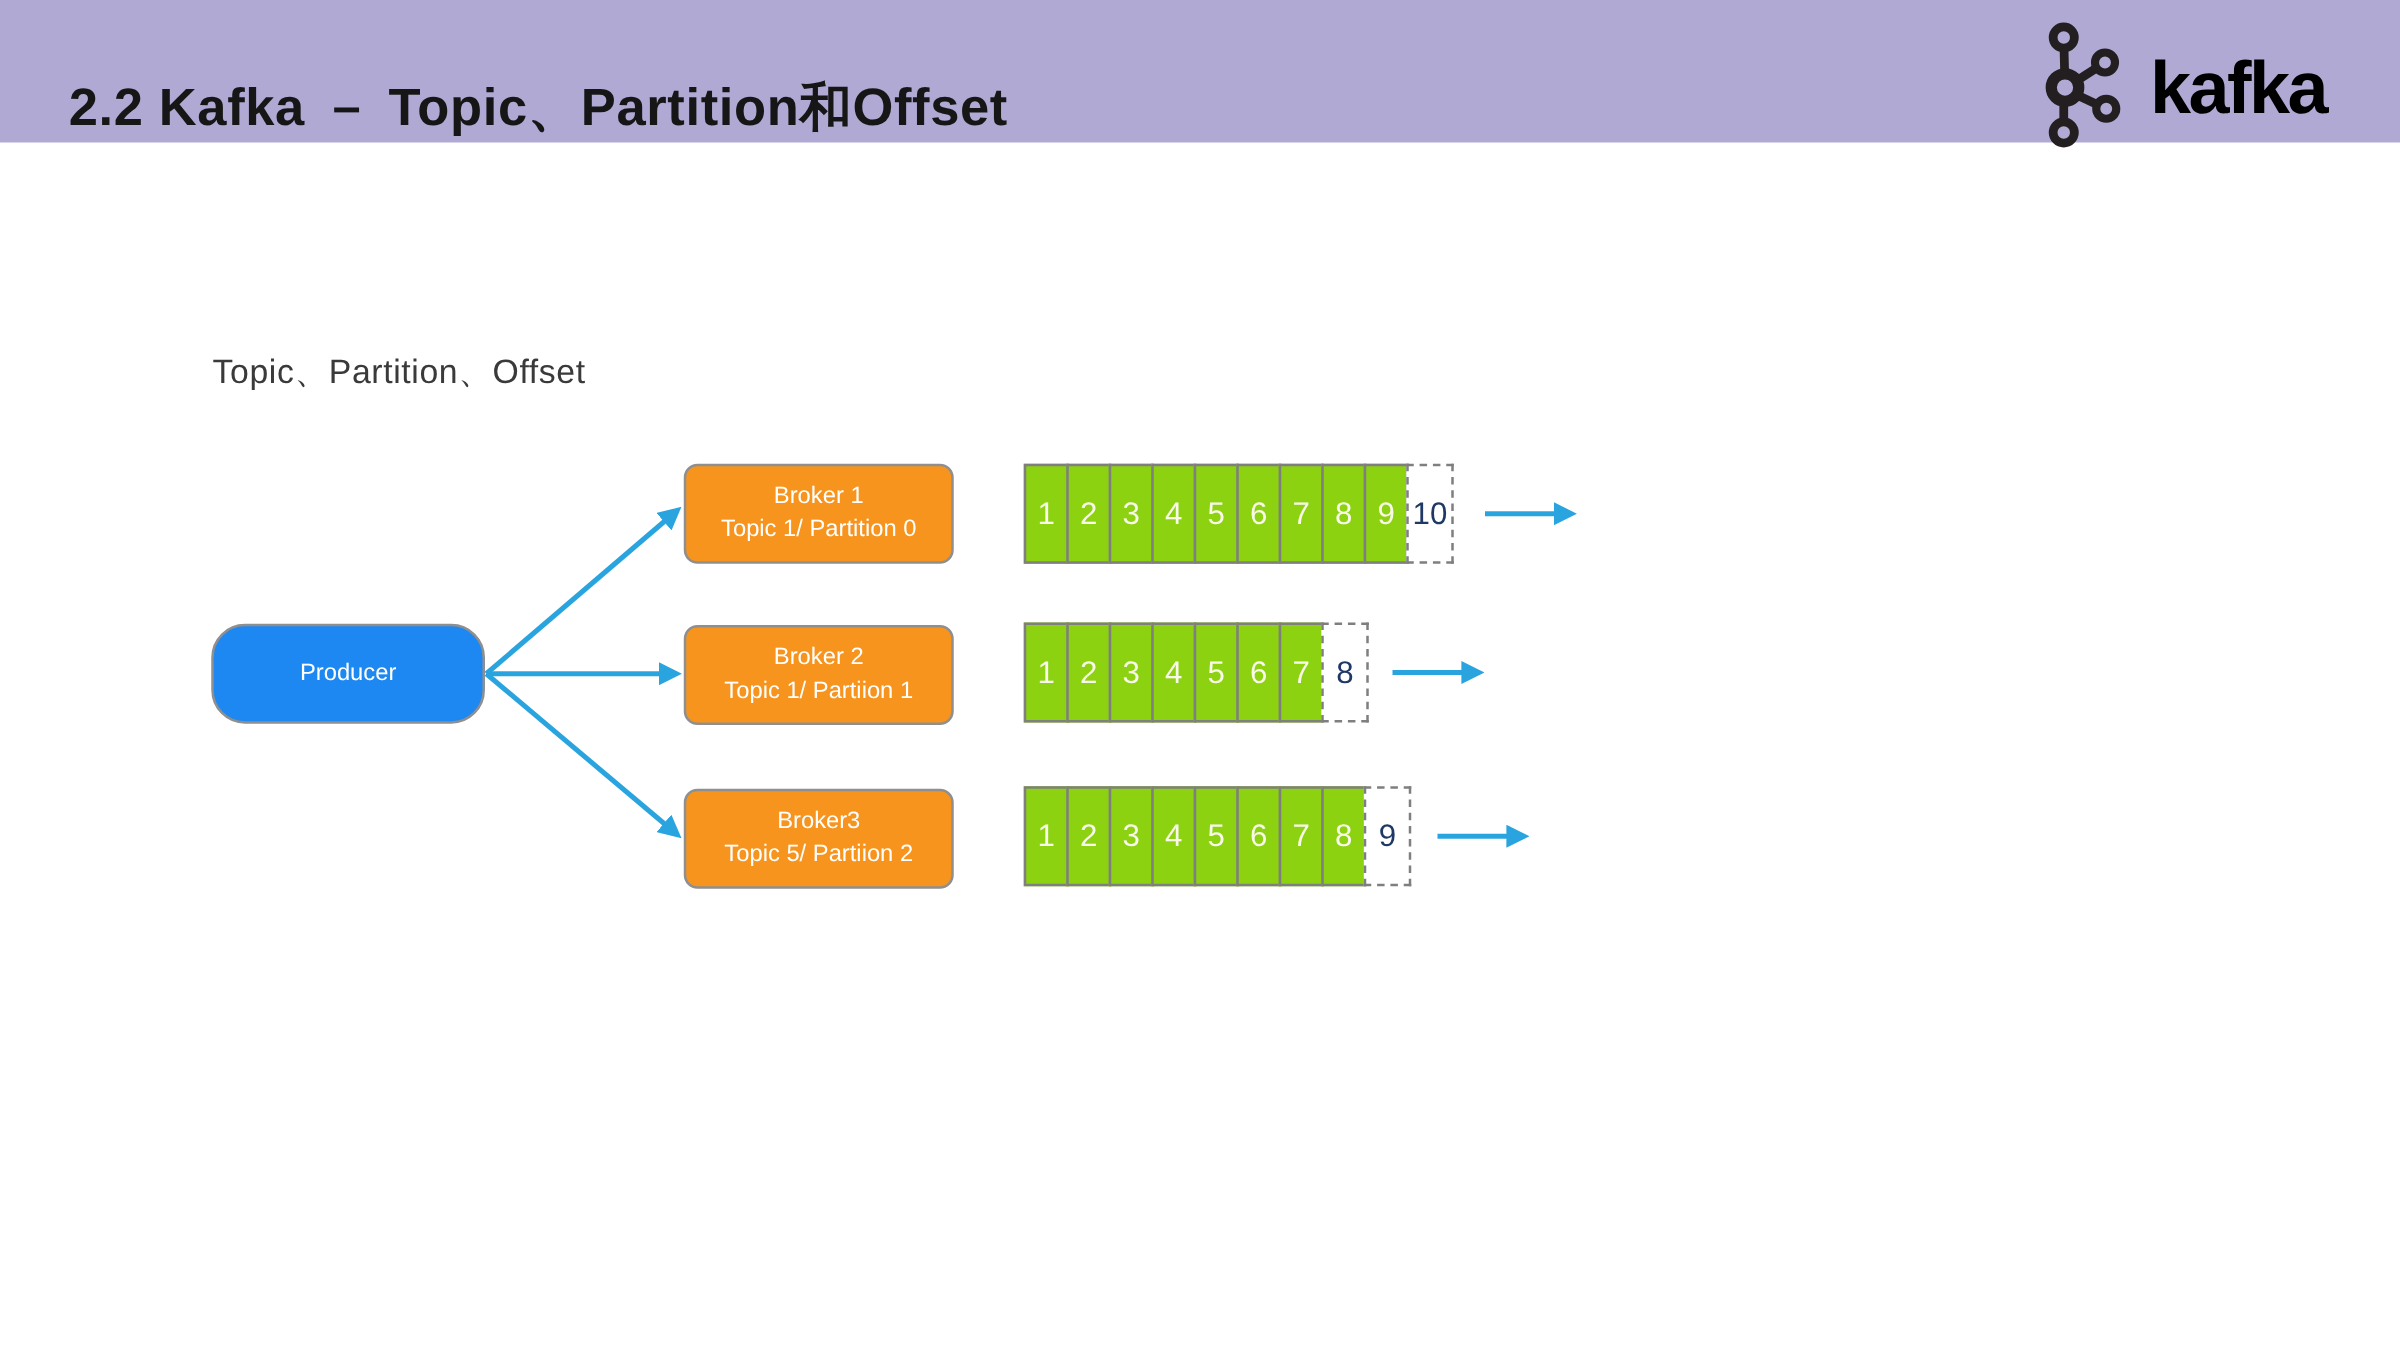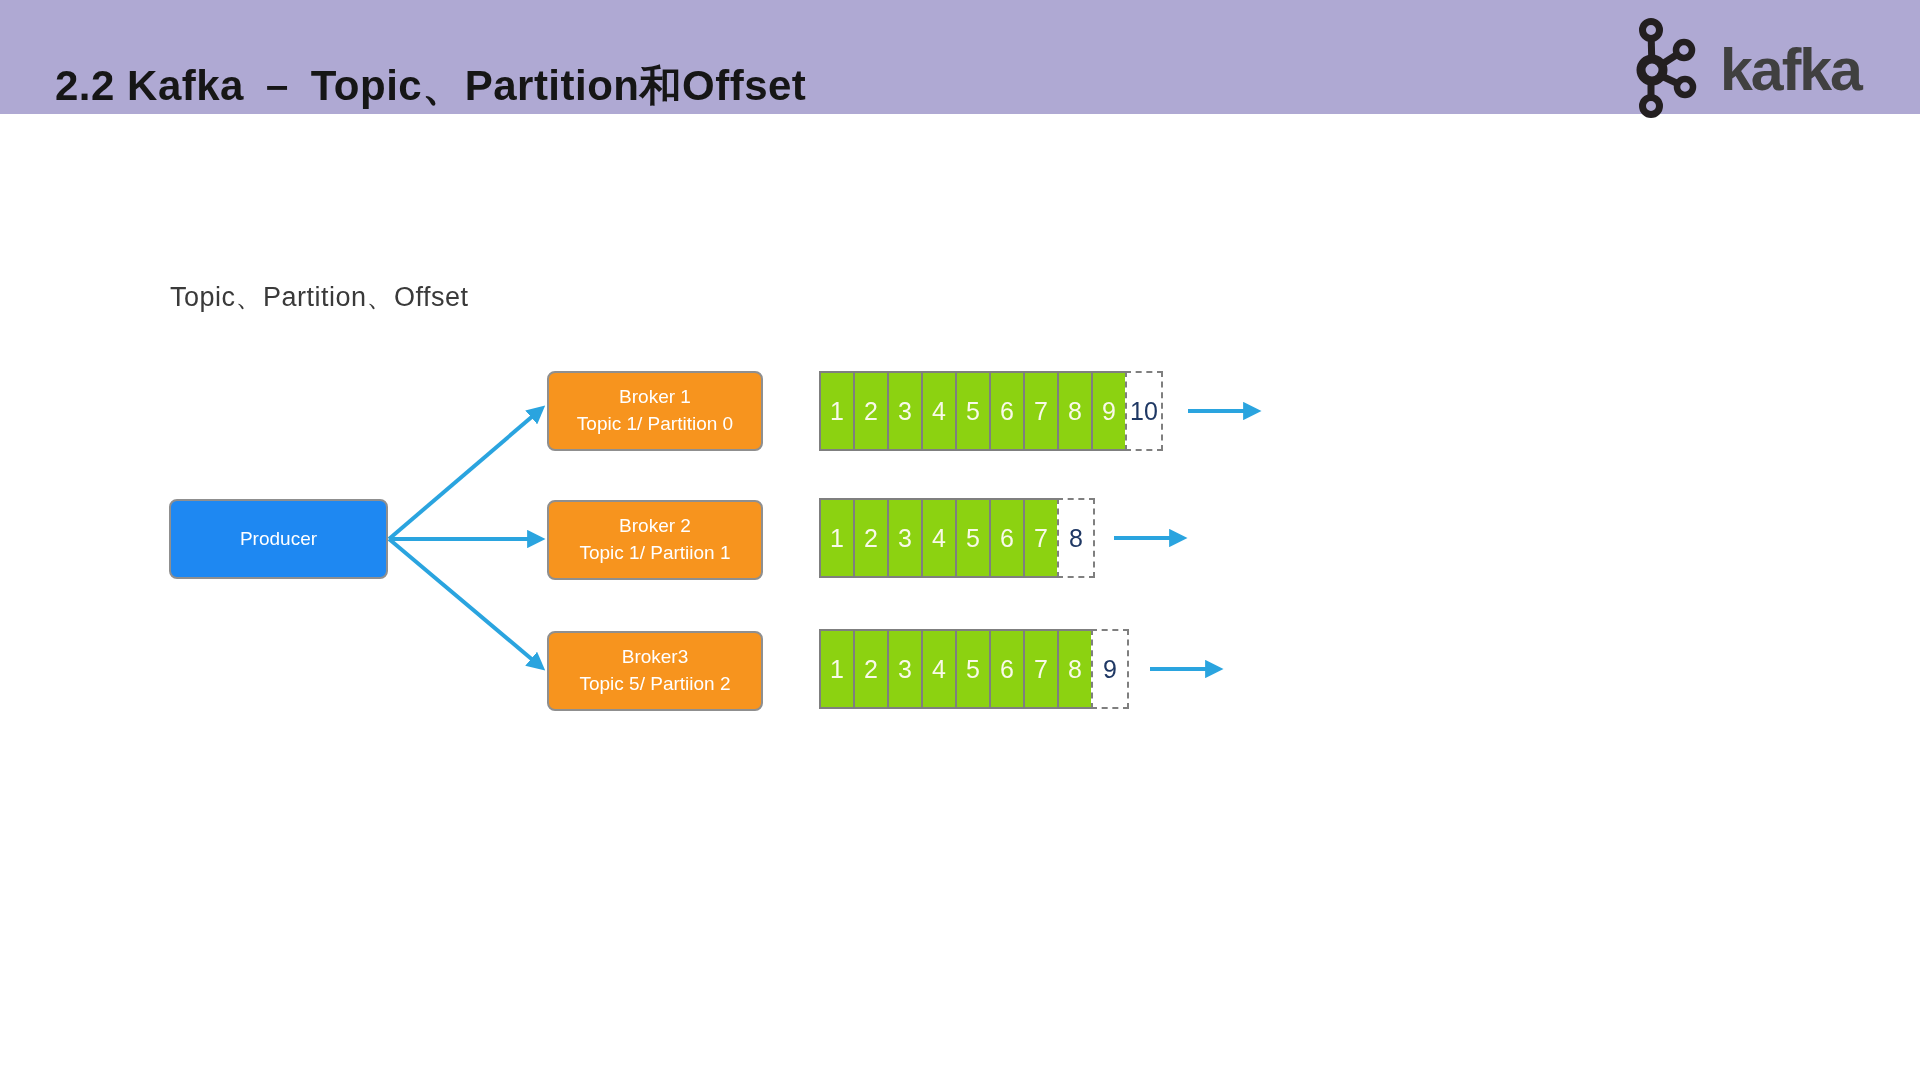--- a/index.html
+++ b/index.html
@@ -14,35 +14,35 @@
   }
   *{margin:0;padding:0;box-sizing:border-box;}
   body{font-family:"Liberation Sans",sans-serif;background:#fff;}
   .page{position:relative;width:1920px;height:1080px;background:#ffffff;overflow:hidden;}
 
   
   .header{position:absolute;left:0;top:0;width:1920px;height:114px;background:var(--header-bg);}
   .title{position:absolute;left:55px;top:58px;font-size:42px;font-weight:bold;color:#161616;letter-spacing:0.5px;white-space:nowrap;}
   .logo{position:absolute;left:1628px;top:4px;height:118px;display:flex;align-items:center;}
   .logo svg{display:block;}
-  .logo-text{font-size:59px;font-weight:bold;color:#404040;letter-spacing:-2px;margin-left:12px;margin-top:14px;}
+  .logo-text{font-size:59px;font-weight:bold;color:#000000;letter-spacing:-2px;margin-left:12px;margin-top:14px;}
 
   
   .subtitle{position:absolute;left:170px;top:279px;font-size:27px;font-weight:normal;color:#3a3a3a;letter-spacing:0.5px;}
 
   
   .arrows{position:absolute;left:0;top:0;width:1920px;height:1080px;pointer-events:none;}
   .arrows line{stroke:var(--arrow-color);stroke-width:4;}
   .arrowhead-path{fill:var(--arrow-color);}
 
   
   .node{position:absolute;display:flex;flex-direction:column;align-items:center;justify-content:center;
         border:2px solid var(--box-border);border-radius:8px;color:#fff;text-align:center;line-height:1.4;}
-  .producer{left:169px;top:499px;width:219px;height:80px;background:var(--producer-color);font-size:19px;}
-  .broker{left:547px;width:216px;height:80px;background:var(--broker-color);font-size:19px;}
+  .producer{left:169px;top:499px;width:219px;height:80px;background:var(--producer-color);font-size:19px;border-radius:27px;}
+  .broker{left:547px;width:216px;height:80px;background:var(--broker-color);font-size:19px;border-radius:11px;}
   .broker.b0{top:371px;}
   .broker.b1{top:500px;}
   .broker.b2{top:631px;}
 
   
   .prow{position:absolute;left:819px;height:80px;display:flex;align-items:stretch;}
   .prow.r0{top:371px;}
   .prow.r1{top:498px;}
   .prow.r2{top:629px;}
   .cell{width:36px;display:flex;align-items:center;justify-content:center;

